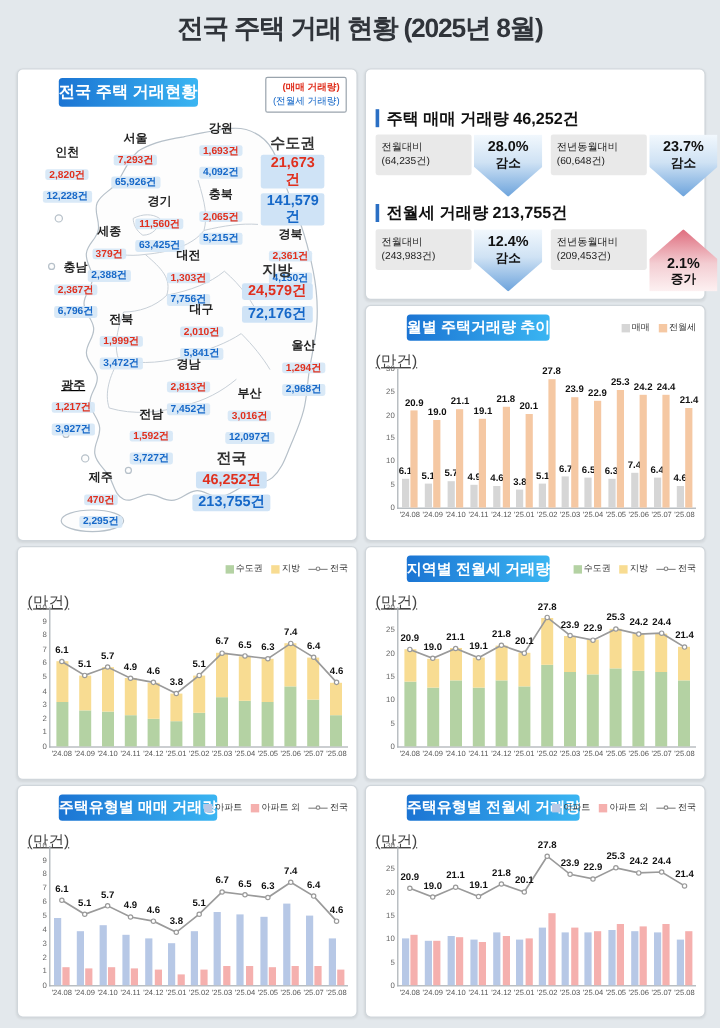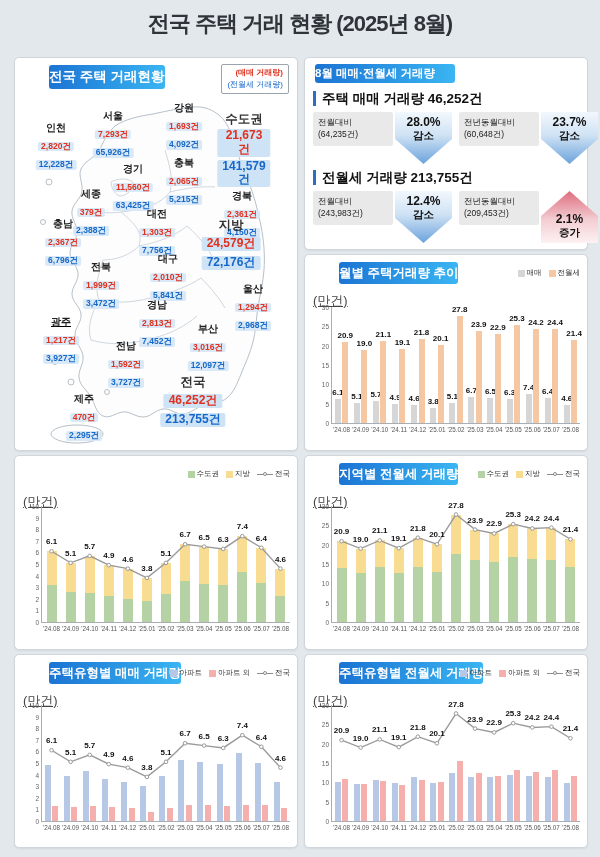--- a/index.html
+++ b/index.html
@@ -129,21 +129,20 @@
         <div class="region" style="left: 142px; top: 241px;"><span class="nm">경남</span><span class="sv">2,813건</span><br><span class="rv">7,452건</span></div>
         <div class="region" style="left: 46px; top: 258px; text-decoration: underline;"><span class="nm">광주</span><span class="sv">1,217건</span><br><span class="rv">3,927건</span></div>
         <div class="region" style="left: 193px; top: 265px;"><span class="nm">부산</span><span class="sv">3,016건</span><br><span class="rv">12,097건</span></div>
         <div class="region" style="left: 111px; top: 282px;"><span class="nm">전남</span><span class="sv">1,592건</span><br><span class="rv">3,727건</span></div>
         <div class="region big" style="left: 178px; top: 317px;"><span class="nm">전국</span><span class="sv">46,252건</span><br><span class="rv">213,755건</span></div>
         <div class="region" style="left: 69px; top: 335px;"><span class="nm">제주</span><span class="sv">470건</span><br><span class="rv">2,295건</span></div>
       </div>
   </div>
 
   <div id="summary-panel" class="panel">
-    <div class="head-band" style="left:10px;top:6px;height:19px;line-height:19px;font-size:11.5px;min-width:140px;">8월 매매·전월세 거래량</div>
     <div class="sec-title" style="top:33px;">주택 매매 거래량 46,252건</div>
     <div class="metric-row" style="top:54px;">
       <div class="metric">
         <div class="chip">
           <div>전월대비</div>
           <div>(64,235건)</div>
         </div>
         <div class="arrow down">
           <div class="a-shape"></div>
           <div class="a-text">

